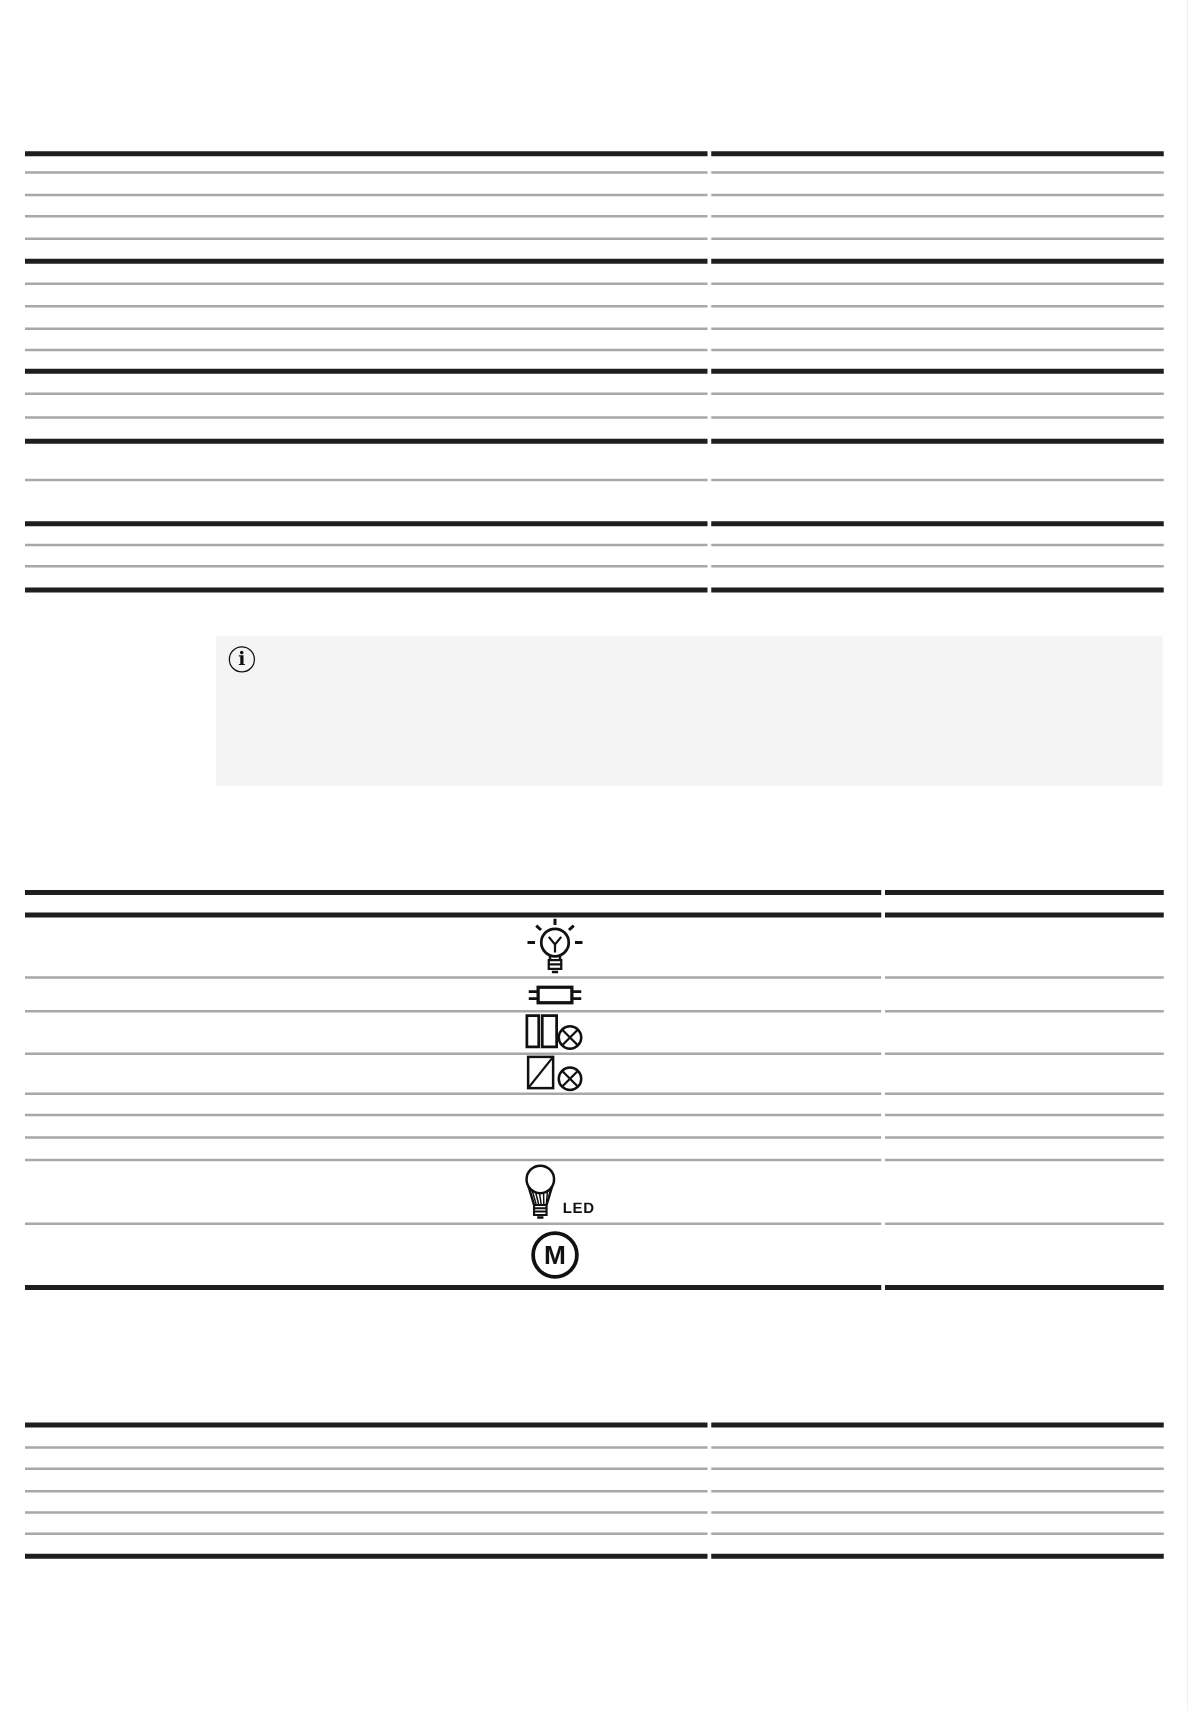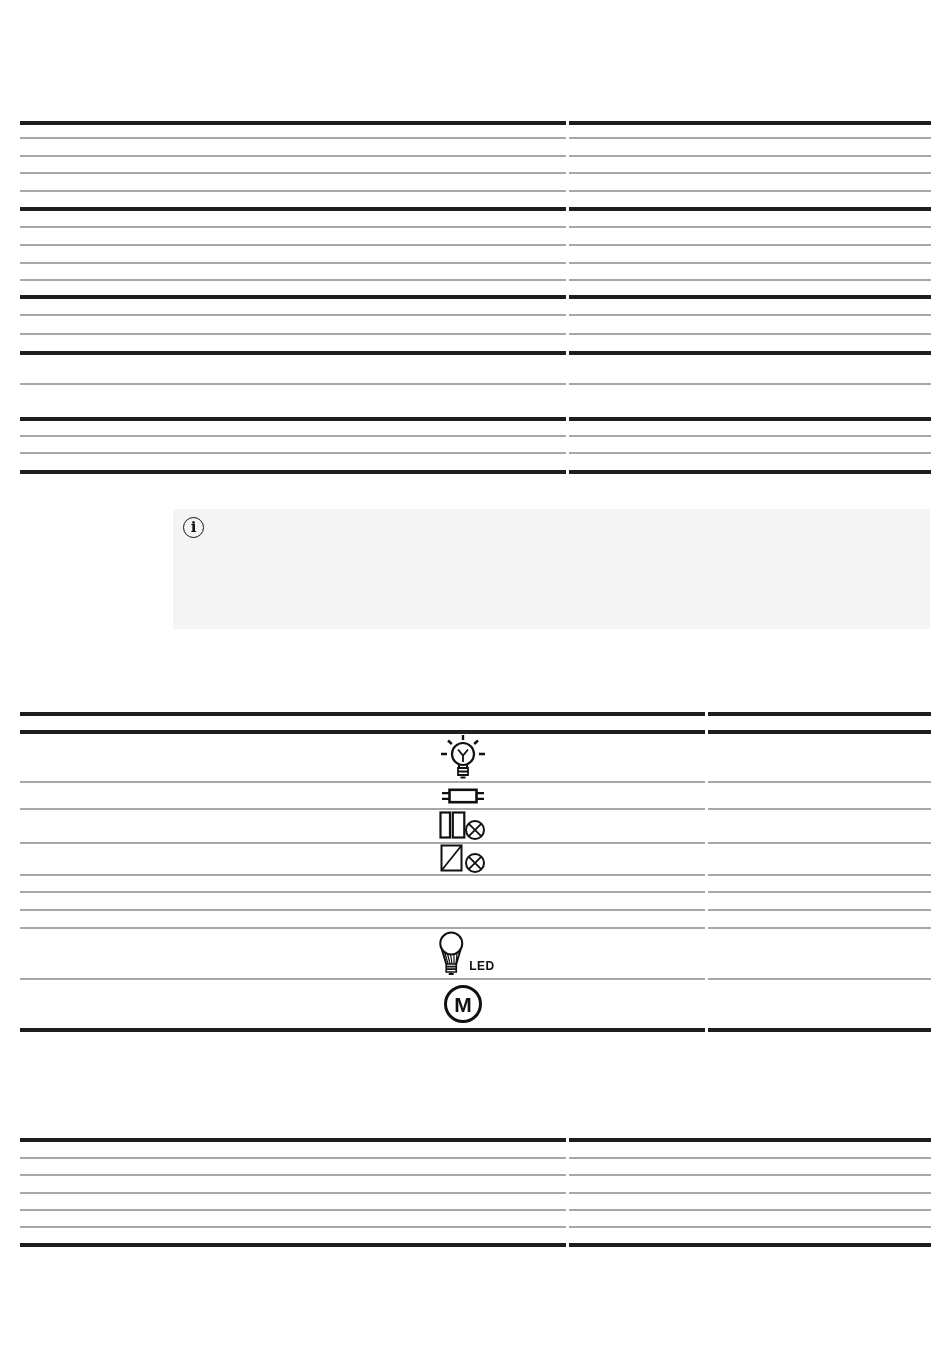--- a/index.html
+++ b/index.html
@@ -20,21 +20,21 @@
   .rule{display:flex;gap:3px;}
   .rule .seg.l{width:var(--split);}
   .rule .seg.r{flex:1;}
   .rule.thick .seg{height:4px;background:var(--thick_rule,#1e1e20);}
   .rule.thin  .seg{height:2px;background:var(--thin_rule,#a8a8a8);}
 
   .trow{position:relative;width:100%;}
 
   
   .sym{
-    position:absolute;left:443px;top:50%;
+    position:absolute;left:424px;top:50%;
     transform:translate(-50%,-50%);
     display:flex;align-items:flex-start;
     color:var(--icon_stroke,#111);
     white-space:nowrap;
   }
   .sym svg{display:block;}
 
   .led-label{
     font-size:12px;font-weight:bold;
     align-self:flex-end;

